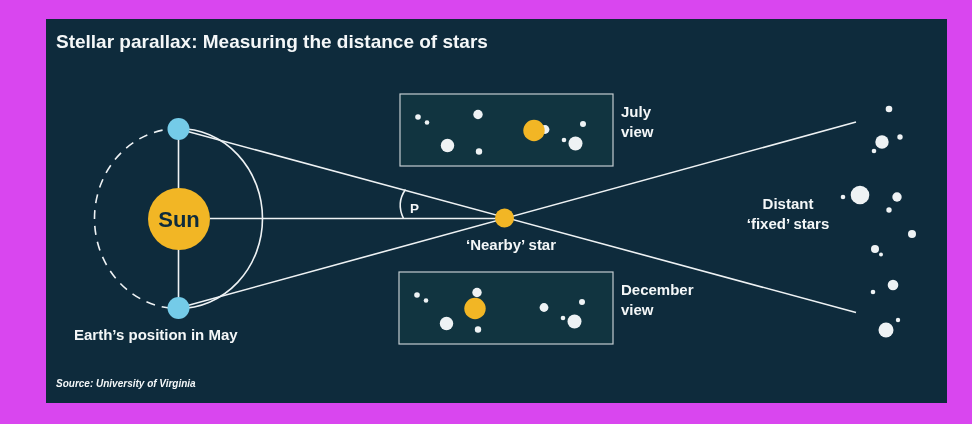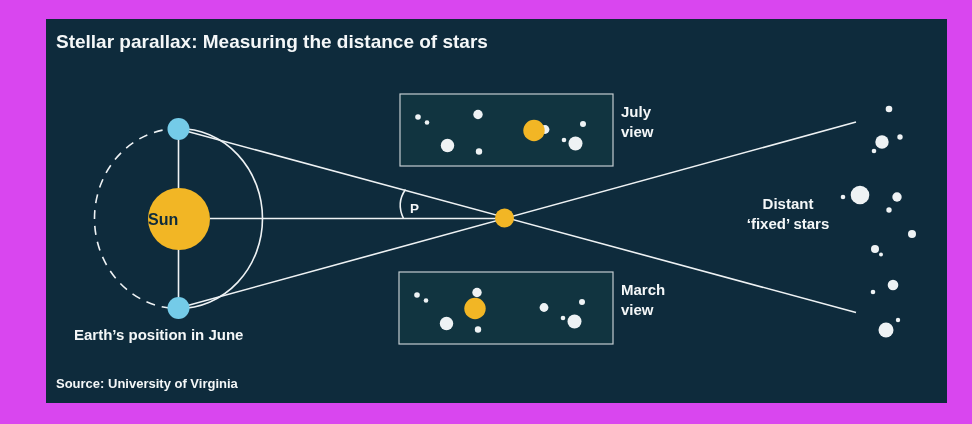--- a/index.html
+++ b/index.html
@@ -10,23 +10,23 @@
   #stage{position:relative;width:972px;height:424px;background:#d946ef;overflow:hidden;
          font-family:"Liberation Sans", sans-serif;}
   #diagram-svg{position:absolute;left:0;top:0;}
   .panel-rect{fill:var(--bg);}
   .dline{stroke:var(--line);stroke-width:1.6;fill:none;}
   .orbit-dashed{stroke-dasharray:9 7;}
   .viewbox-rect{fill:var(--box-fill);stroke:var(--box-border);stroke-width:1.2;}
   .lbl{position:absolute;color:var(--text);font-weight:700;font-size:15px;
        line-height:20px;white-space:pre;}
   .title{font-size:19px;line-height:23px;}
-  .sun-label{color:var(--sun-text);font-size:16px;text-align:left;}
+  .sun-label{color:var(--sun-text);font-size:22px;text-align:center;}
   .p-label{font-size:13.5px;}
-  .source{font-size:13px;}
+  .source{font-size:10px;font-style:italic;}
   .center{text-align:center;}
 </style>
 </head>
 <body>
 
 <div id="stage">
 
   <svg id="diagram-svg" width="972" height="424" viewBox="0 0 972 424">
 
     <rect class="panel-rect" x="46" y="19" width="901" height="384"></rect>
@@ -94,26 +94,27 @@
 
   <div class="lbl title" style="left:56px;top:30px;">Stellar parallax: Measuring the distance of stars</div>
 
 
 
   <div class="lbl sun-label" style="left:148px;top:210px;width:62px;">Sun</div>
 
 
   <div class="lbl p-label" style="left:410px;top:199px;">P</div>
 
+  <div class="lbl" style="left:466px;top:235px;">‘Nearby’ star</div>
 
   <div class="lbl" style="left:621px;top:102px;">July
 view</div>
 
-  <div class="lbl" style="left:621px;top:280px;">March
+  <div class="lbl" style="left:621px;top:280px;">December
 view</div>
 
   <div class="lbl center" style="left:722px;top:194px;width:132px;">Distant
 ‘fixed’ stars</div>
 
-  <div class="lbl" style="left:74px;top:325px;">Earth’s position in June</div>
+  <div class="lbl" style="left:74px;top:325px;">Earth’s position in May</div>
 
   <div class="lbl source" style="left:56px;top:374px;">Source: University of Virginia</div>
 </div>
 
 </body></html>

